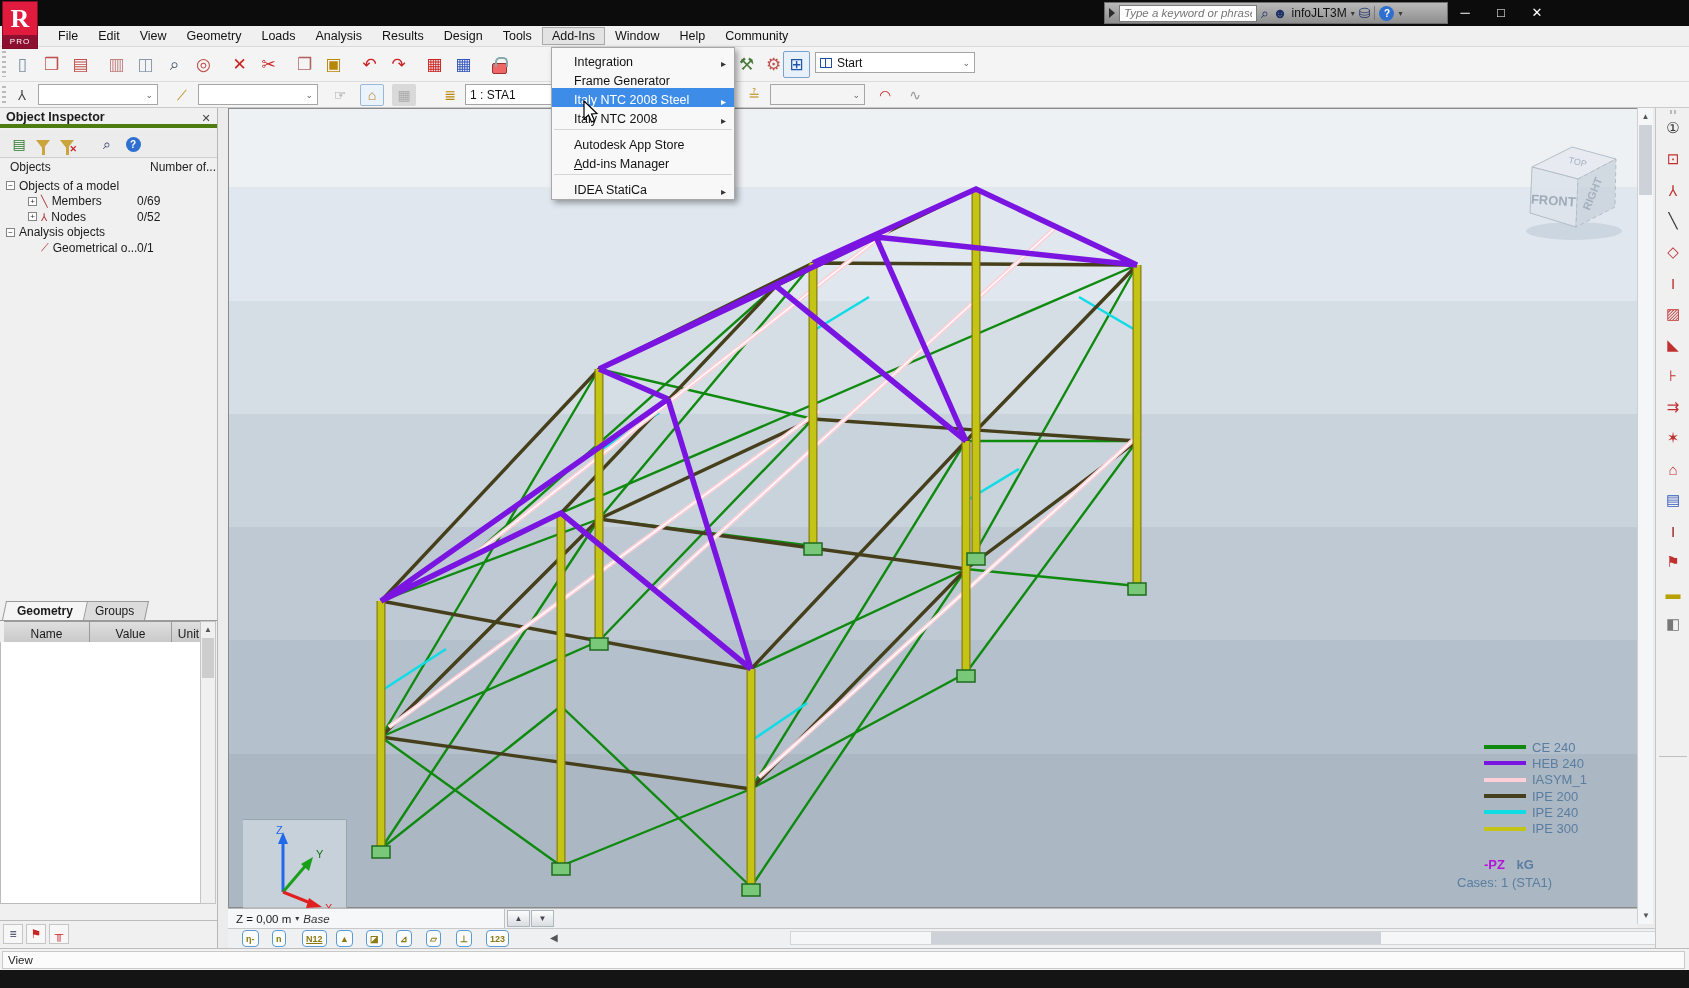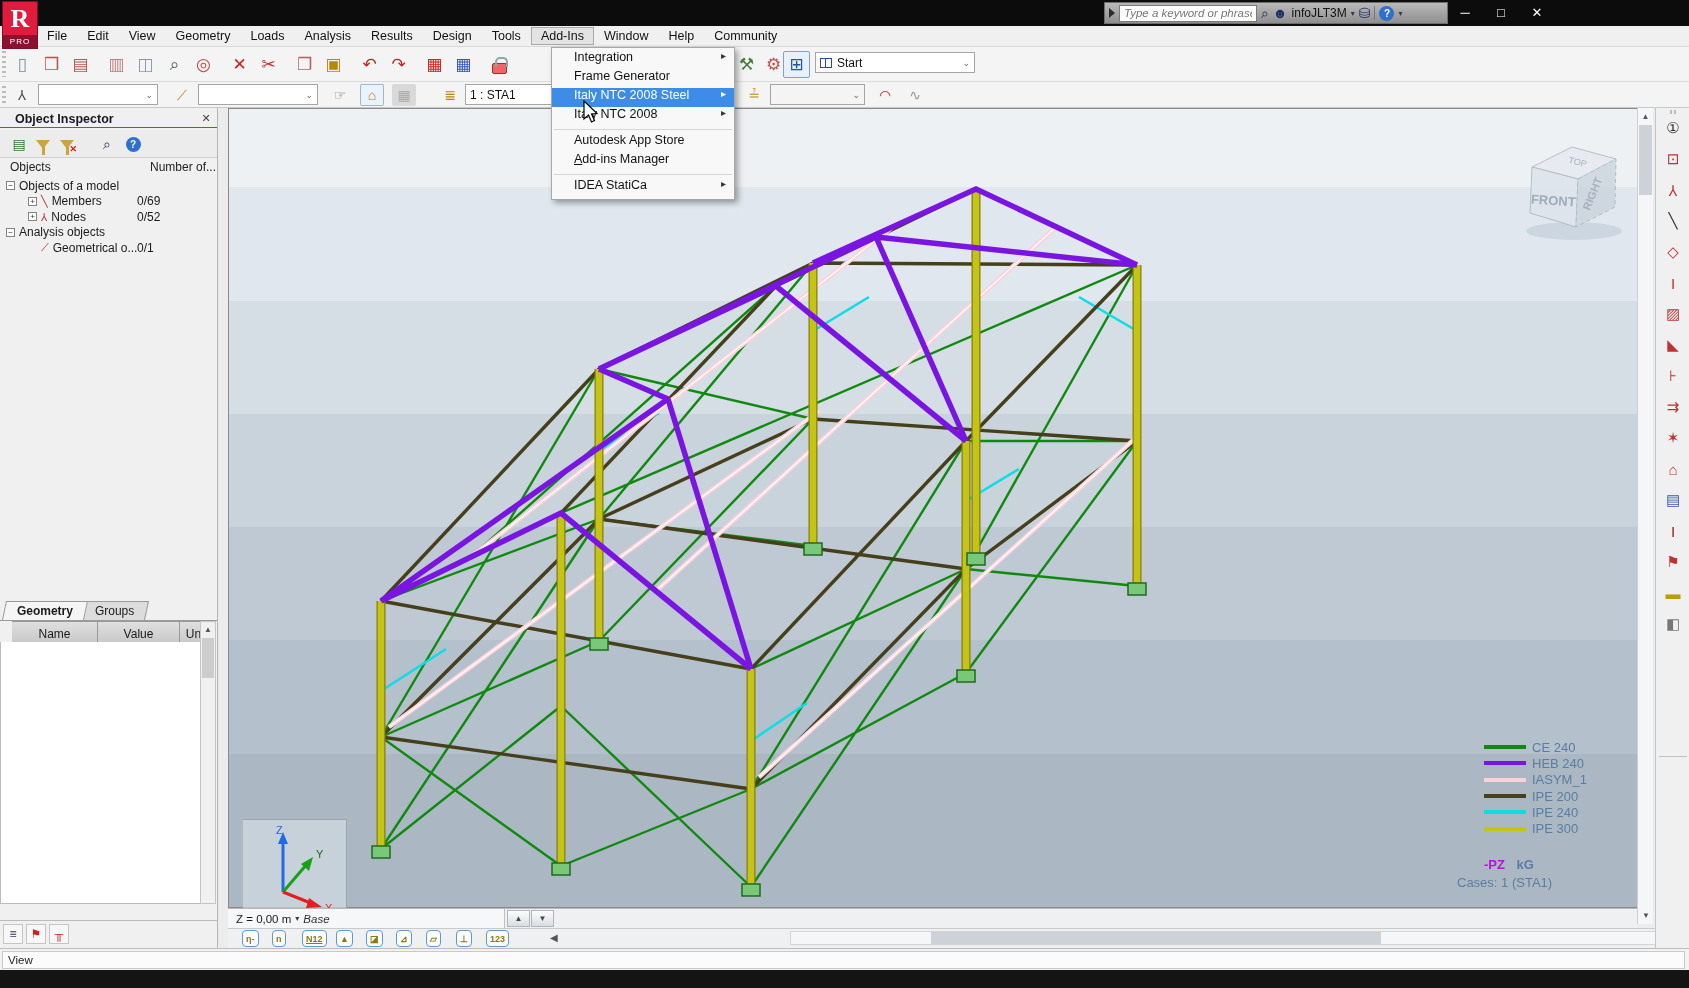--- a/index.html
+++ b/index.html
@@ -25,21 +25,21 @@
   .tb-mini{color:#1d2f66;font-size:14px;line-height:1;}
   #user-name{color:#111;font-size:12px;}
   .dd-caret{color:#3a3a3a;font-size:8px;}
   .tb-sep-v{width:1px;height:14px;background:#777;}
   #help-badge{width:15px;height:15px;border-radius:50%;background:#2f6fd0;color:#fff;font-size:10px;font-weight:bold;
               display:flex;align-items:center;justify-content:center;}
   .win-btn{position:absolute;top:0;width:34px;height:25px;color:#fff;display:flex;align-items:center;justify-content:center;font-size:13px;}
 
   
   #menubar{position:absolute;left:0;top:26px;width:1689px;height:21px;background:#f0f0f0;border-bottom:1px solid #d9d9d9;
-           display:flex;align-items:center;padding-left:37px;}
+           display:flex;align-items:center;padding-left:48px;}
   .menu-item{padding:2px 10px;font-size:12.5px;color:#111;}
   .menu-item.active{background:#e3e3e3;border:1px solid #a9a9a9;padding:1px 9px;}
 
   
   #toolbar1{position:absolute;left:0;top:47px;width:1689px;height:35px;background:#f4f4f4;border-bottom:1px solid #dcdcdc;}
   #toolbar2{position:absolute;left:0;top:82px;width:1689px;height:26px;background:#f4f4f4;border-bottom:1px solid #c9c9c9;}
   .grip{position:absolute;left:2px;top:4px;width:4px;height:26px;
         background:repeating-linear-gradient(#bbb 0 2px,transparent 2px 5px);}
   .tbtn{position:absolute;width:27px;height:27px;border:1px solid transparent;border-radius:2px;
         display:flex;align-items:center;justify-content:center;font-size:17px;line-height:1;}
@@ -49,31 +49,31 @@
                     border-bottom:none;border-radius:5px 5px 0 0;}
   .combo{position:absolute;height:21px;background:#fff;border:1px solid #a5a5a5;display:flex;align-items:center;
          padding:0 4px;font-size:12px;color:#111;}
   .combo .arrow{margin-left:auto;color:#666;font-size:9px;}
   .layout-glyph{width:12px;height:10px;border:1px solid #1d4f9e;display:inline-block;margin-right:5px;position:relative;}
   .layout-glyph:before{content:"";position:absolute;left:4px;top:0;bottom:0;width:1px;background:#1d4f9e;}
 
   
   #addins-menu{position:absolute;left:551px;top:47px;width:184px;background:#f8f8f8;border:1px solid #a8a8a8;
                box-shadow:3px 3px 6px rgba(0,0,0,.35);z-index:50;padding:2px 0;}
-  .ctx-item{height:19px;display:flex;align-items:flex-start;padding:0 8px 0 22px;font-size:12.5px;color:#111;position:relative;}
+  .ctx-item{height:19px;display:flex;align-items:flex-end;padding:0 8px 0 22px;font-size:12.5px;color:#111;position:relative;}
   .ctx-item .sub{margin-left:auto;font-size:10px;color:#333;}
   .ctx-item.hl{background:#3c8ce8;color:#fff;}
   .ctx-item.hl .sub{color:#fff;}
   .ctx-sep{height:1px;background:#d6d6d6;margin:3px 2px;}
   #cursor{position:absolute;left:583px;top:100px;z-index:55;}
 
   
   #panel{position:absolute;left:0;top:108px;width:218px;height:840px;background:#f0f0f0;border-right:1px solid #b5b5b5;}
   #panel-title{position:absolute;left:0;top:2px;width:100%;height:18px;font-weight:bold;font-size:12.5px;
-               padding-left:15px;display:flex;align-items:center;border-bottom:1px solid #4d7c0f;}
+               padding-left:6px;display:flex;align-items:center;border-bottom:4px solid #4d7c0f;}
   #panel-close{position:absolute;right:4px;top:3px;width:14px;height:14px;display:flex;align-items:center;justify-content:center;color:#444;font-size:11px;}
   #insp-icons{position:absolute;left:0;top:22px;width:100%;height:28px;border-bottom:1px solid #cfcfcf;background:#ececec;}
   .insp-ic{position:absolute;top:3px;width:22px;height:22px;display:flex;align-items:center;justify-content:center;font-size:14px;}
   .funnel{width:0;height:0;border-left:7px solid transparent;border-right:7px solid transparent;border-top:9px solid #caa43c;position:relative;}
   .funnel:after{content:"";position:absolute;left:-1.5px;top:-2px;width:3px;height:8px;background:#caa43c;}
   .funnel-x{position:absolute;right:1px;bottom:1px;color:#c22;font-size:9px;font-weight:bold;}
   .help-dot{width:15px;height:15px;border-radius:50%;background:#2f6fd0;color:#fff;font-size:10px;font-weight:bold;
             display:flex;align-items:center;justify-content:center;}
   #tree-head{position:absolute;left:0;top:52px;width:100%;height:17px;font-size:12px;color:#222;}
   #tree-head .c1{position:absolute;left:10px;}
@@ -81,21 +81,21 @@
   #tree{position:absolute;left:0;top:70px;width:100%;}
   .tree-row{height:15.5px;position:relative;font-size:12px;display:flex;align-items:center;}
   .expander{width:9px;height:9px;border:1px solid #848484;background:#fff;font-size:8px;line-height:7px;
             text-align:center;color:#333;flex:none;margin-right:4px;}
   .tree-ic{font-size:11px;margin-right:4px;color:#a33;flex:none;}
   .tree-count{position:absolute;left:137px;}
   #tabs{position:absolute;left:0;top:492px;width:100%;height:21px;border-bottom:1px solid #9a9a9a;display:flex;align-items:flex-end;padding-left:4px;}
   .tab{padding:2px 12px;border:1px solid #9a9a9a;border-bottom:none;background:#dcdcdc;font-size:12px;transform:skewX(-12deg);margin-right:-4px;}
   .tab>span{display:inline-block;transform:skewX(12deg);}
   .tab.active{background:#f5f5f5;font-weight:bold;position:relative;z-index:2;}
-  #grid-head{position:absolute;left:12px;top:513px;width:100%;height:25px;display:flex;}
+  #grid-head{position:absolute;left:4px;top:513px;width:100%;height:25px;display:flex;}
   .gh-cell{border:1px solid #9a9a9a;border-left:none;background:linear-gradient(#dfdfdf,#c6c6c6);
            display:flex;align-items:center;justify-content:center;font-size:12px;}
   #grid-body{position:absolute;left:0;top:534px;width:201px;height:262px;background:#fff;border:1px solid #bbb;border-top:none;}
   #grid-scroll{position:absolute;right:1px;top:513px;width:16px;height:283px;background:#f0f0f0;border:1px solid #c5c5c5;}
   #grid-scroll .sl{position:absolute;left:1px;top:16px;width:12px;height:40px;background:#cdcdcd;}
   .scroll-arrow{color:#555;font-size:8px;text-align:center;display:block;}
   #panel-tools{position:absolute;left:0;top:812px;width:100%;height:26px;border-top:1px solid #bbb;background:#f0f0f0;display:flex;align-items:center;padding-left:3px;gap:3px;}
   .ptool{width:20px;height:20px;border:1px solid #c5c5c5;background:#f7f7f7;display:flex;align-items:center;justify-content:center;font-size:12px;}
 
   

